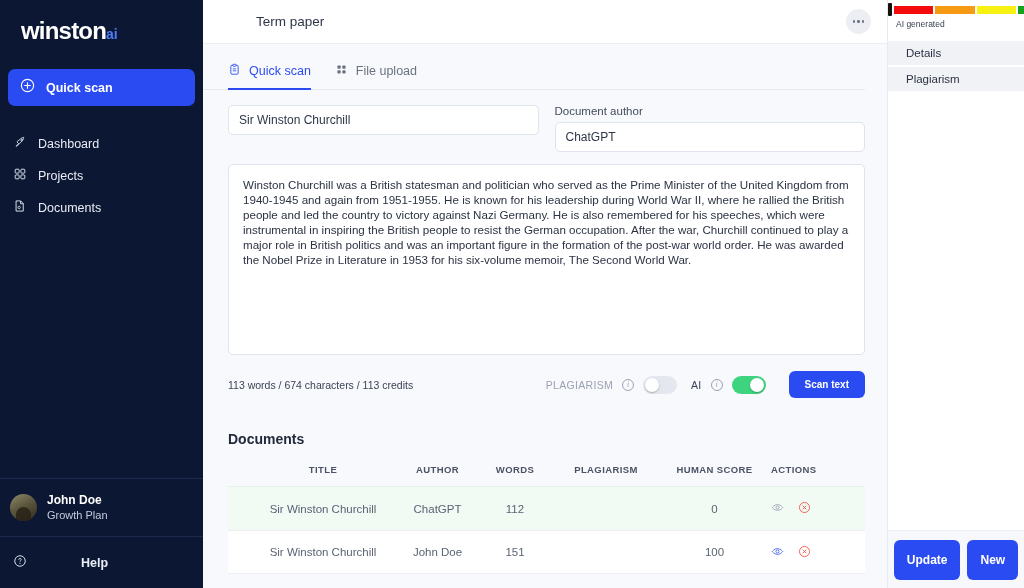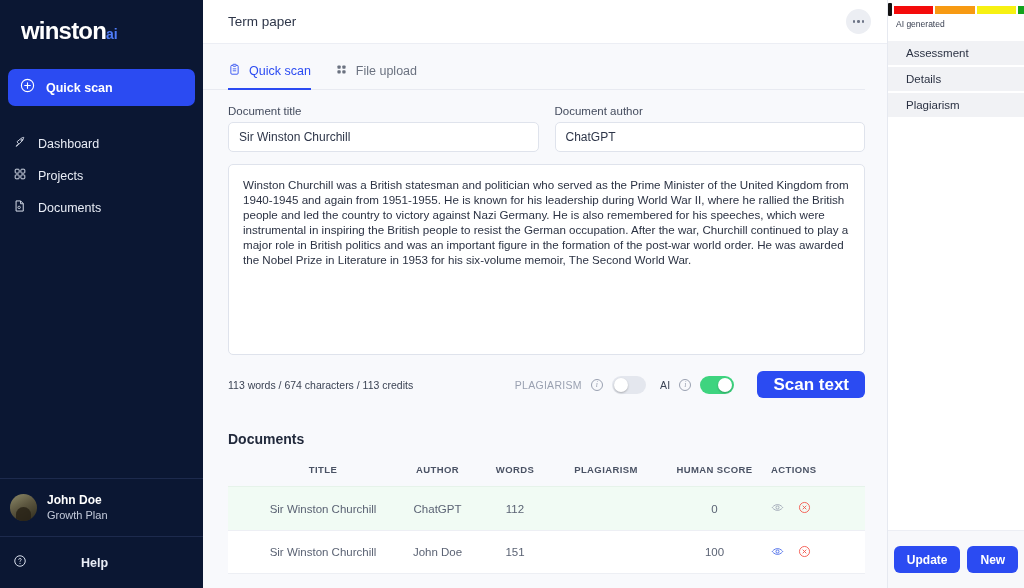--- a/index.html
+++ b/index.html
@@ -84,21 +84,21 @@
     border-right: 1px solid #e6e9f0;
     overflow: hidden;
   }
   .topbar {
     height: 44px; background: #ffffff;
     border-bottom: 1px solid #eceef4;
     display: flex; align-items: center; justify-content: space-between;
     padding: 0 16px 0 25px;
     flex: 0 0 44px;
   }
-  .page-title { font-size: 13.5px; color: #2e3649; }
+  .page-title { font-size: 13.5px; color: #2e3649; margin-left: 28px; }
   .dots-btn {
     width: 25px; height: 25px; border-radius: 50%;
     background: #eceef3;
     display: flex; align-items: center; justify-content: center;
     gap: 2px; cursor: pointer;
   }
   .dots-btn i { width: 2.5px; height: 2.5px; border-radius: 50%; background: #6e7587; display: block; }
 
   .content { padding: 0 0 0 0; flex: 1 1 auto; overflow: hidden; }
 
@@ -172,21 +172,21 @@
     position: absolute; top: 2px; left: 2px;
     width: 14px; height: 14px; border-radius: 50%;
     background: #ffffff; box-shadow: 0 1px 2px rgba(0,0,0,.25);
   }
   .toggle.on { background: #3ed47f; }
   .toggle.on .knob { left: 18px; }
   .scan-btn {
     height: 27px; padding: 0 16px;
     background: #2b4bf2; color: #fff;
     border: none; border-radius: 6px;
-    font-size: 17px; font-weight: bold; cursor: pointer;
+    font-size: 10px; font-weight: bold; cursor: pointer;
     font-family: "Liberation Sans", sans-serif;
     margin-left: 9px;
   }
 
   .docs-title {
     font-size: 14px; font-weight: bold; color: #222a3c;
     padding: 33px 0 0 25px;
   }
   .table { padding: 0 22px 0 25px; margin-top: 17px; }
   .thead, .trow { display: flex; align-items: center; text-align: center; }
@@ -247,21 +247,21 @@
     cursor: pointer;
   }
   .panel-flex { flex: 1 1 auto; }
   .panel-footer {
     height: 58px; background: #f7f8fb;
     border-top: 1px solid #eceef4;
     display: flex; align-items: center; justify-content: center;
     gap: 7px;
   }
   .pf-btn {
-    height: 27px; padding: 0 13px;
+    height: 40px; padding: 0 13px;
     background: #2b4bf2; color: #fff;
     border: none; border-radius: 6px;
     font-size: 12px; font-weight: bold; cursor: pointer;
     font-family: "Liberation Sans", sans-serif;
   }
 </style>
 </head>
 <body>
 
 <div class="app">
@@ -372,21 +372,20 @@
               <rect x="3" y="9" width="4" height="4" rx="1" fill="#6b7280"></rect>
               <rect x="9" y="9" width="4" height="4" rx="1" fill="#6b7280"></rect>
             </svg>
           </span>
           <span>File upload</span>
         </div>
       </div>
 
       <div class="form-row">
         <div class="field">
-          <div class="field-label">Document title</div>
           <input class="field-input" type="text" value="Sir Winston Churchill" placeholder="Document title" style="">
         </div>
         <div class="field">
           <div class="field-label">Document author</div>
           <input class="field-input" type="text" value="ChatGPT" placeholder="Document author" style="">
         </div>
       </div>
 
       <div class="textarea-wrap">
         <textarea class="doc-textarea" placeholder="Paste your text here" style="">Winston Churchill was a British statesman and politician who served as the Prime Minister of the United Kingdom from 1940-1945 and again from 1951-1955. He is known for his leadership during World War II, where he rallied the British people and led the country to victory against Nazi Germany. He is also remembered for his speeches, which were instrumental in inspiring the British people to resist the German occupation. After the war, Churchill continued to play a major role in British politics and was an important figure in the formation of the post-war world order. He was awarded the Nobel Prize in Literature in 1953 for his six-volume memoir, The Second World War.</textarea>
@@ -473,21 +472,20 @@
     <div class="score-bar">
       <div class="score-marker"></div>
       <div class="seg red"></div>
       <div class="seg orange"></div>
       <div class="seg yellow"></div>
       <div class="seg green"></div>
     </div>
     <div class="score-sub">AI generated</div>
 
     <div class="panel-list">
-      <div class="panel-item">Assessment</div>
       <div class="panel-item">Details</div>
       <div class="panel-item">Plagiarism</div>
     </div>
 
     <div class="panel-flex"></div>
 
     <div class="panel-footer">
       <button class="pf-btn">Update</button>
       <button class="pf-btn">New</button>
     </div>

